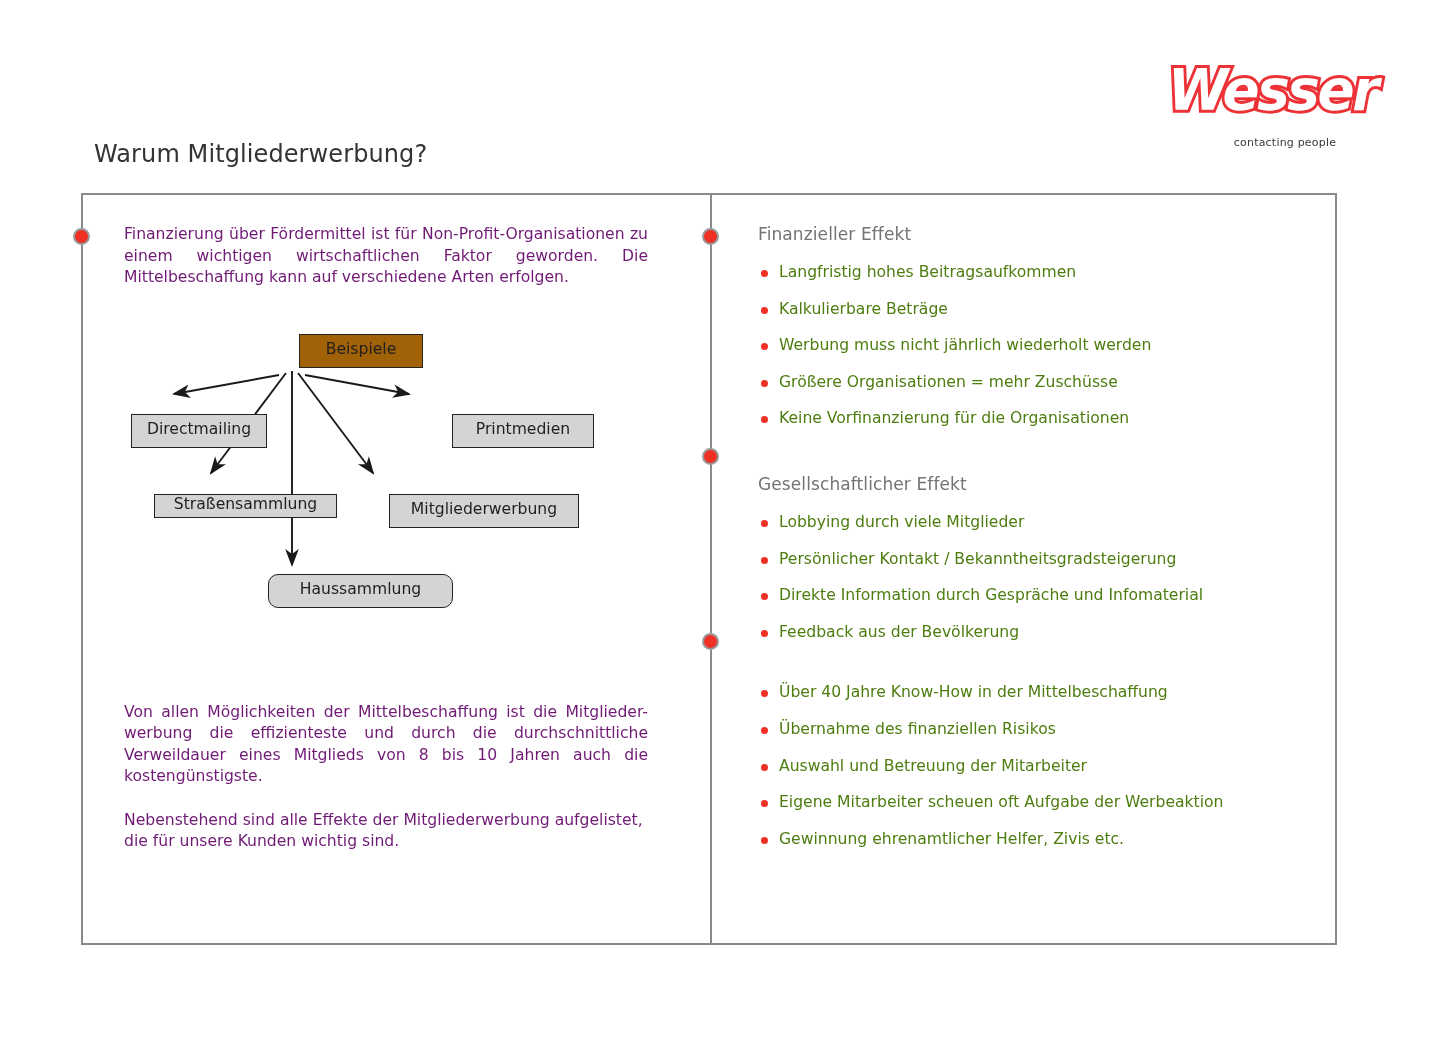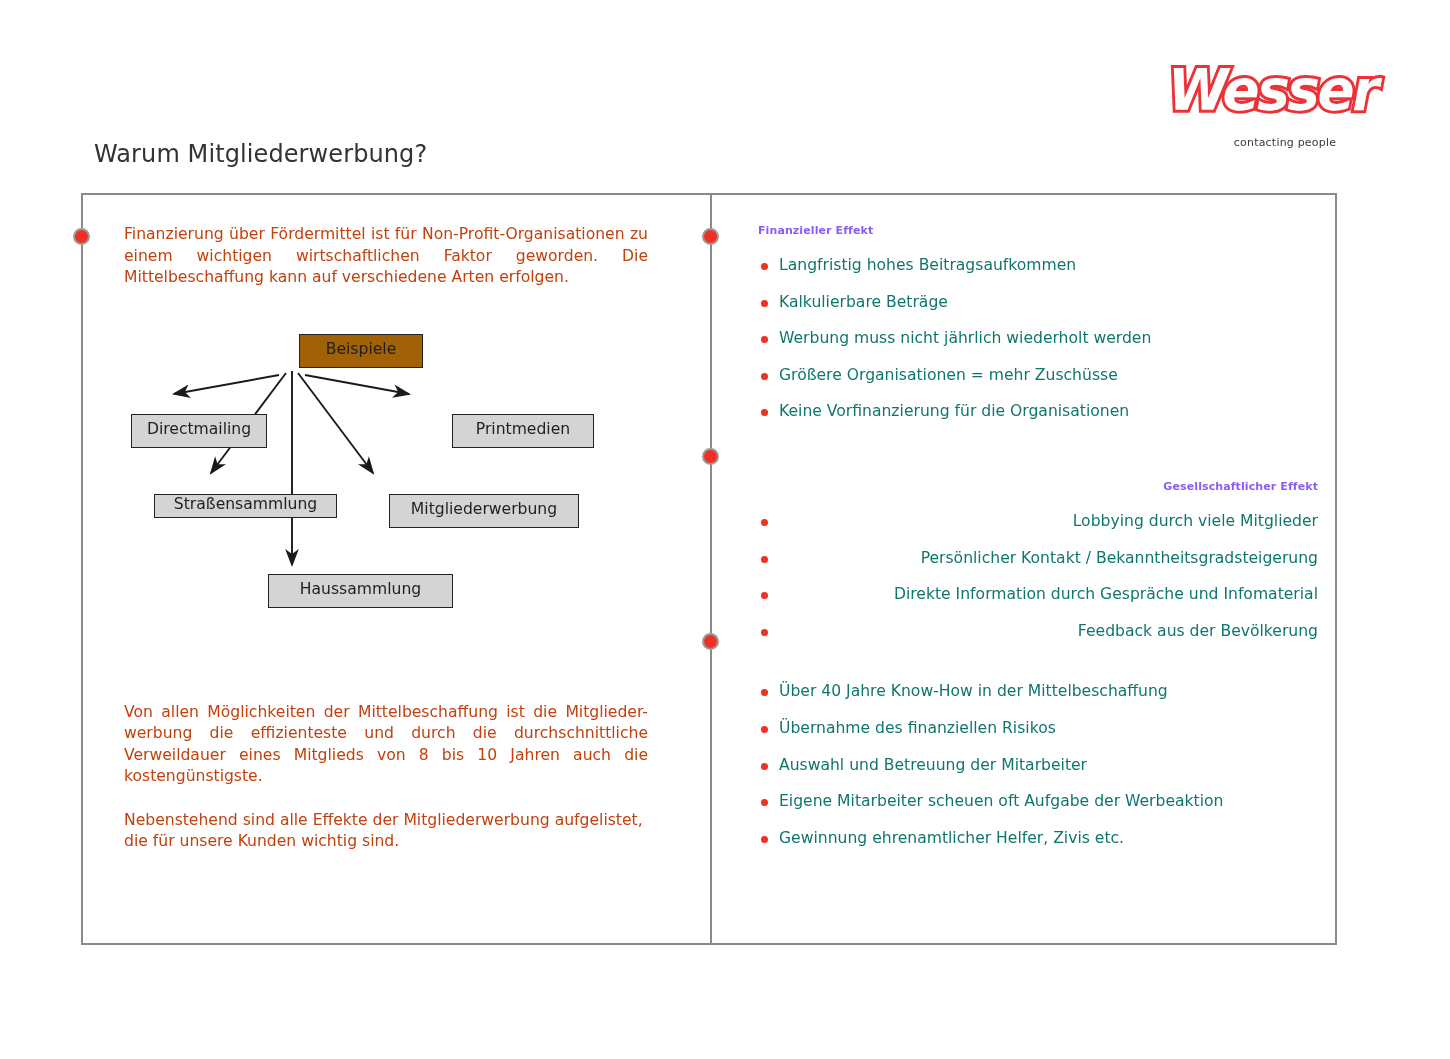--- a/index.html
+++ b/index.html
@@ -106,21 +106,21 @@
   
   #left-col {
     position: absolute;
     left: 124px;
     top: 224px;
     width: 524px;
   }
   .para {
     font-size: 15.6px;
     line-height: 21.5px;
-    color: #c2410c;
+    color: #701a75;
     text-align: justify;
   }
   .para.left-align { text-align: left; }
   #intro-paragraph { margin: 0; }
 
   
   #diagram {
     position: absolute;
     left: 81px;
     top: 193px;
@@ -143,68 +143,68 @@
     line-height: 1;
     padding-bottom: 2px;
   }
   .dbox.root { background: #a16207; }
 
   #box-beispiele        { left: 299px; top: 334px; width: 124px; height: 34px; }
   #box-directmailing    { left: 131px; top: 414px; width: 136px; height: 34px; }
   #box-printmedien      { left: 452px; top: 414px; width: 142px; height: 34px; }
   #box-strassensammlung { left: 154px; top: 494px; width: 183px; height: 24px; }
   #box-mitgliederwerbung{ left: 389px; top: 494px; width: 190px; height: 34px; }
-  #box-haussammlung     { left: 268px; top: 574px; width: 185px; height: 34px; }
+  #box-haussammlung     { left: 268px; top: 574px; width: 185px; height: 34px; border-radius: 10px; }
 
   
   #lower-paragraphs {
     position: absolute;
     left: 124px;
     top: 686px;
     width: 524px;
   }
   #lower-paragraphs .para + .para { margin-top: 22px; }
 
   
   #right-col {
     position: absolute;
     left: 758px;
     top: 224px;
     width: 560px;
   }
   .sec-heading {
-    font-size: 11px;
-    font-weight: bold;
-    color: #8b5cf6;
+    font-size: 17px;
+    font-weight: normal;
+    color: #737373;
     letter-spacing: 0.1px;
   }
   .bullet-list {
     list-style: none;
     margin: 0;
     padding: 0;
   }
   .bullet-list li {
     position: relative;
     padding-left: 21px;
     font-size: 15.6px;
-    color: #0f766e;
+    color: #4d7c0f;
     line-height: 1;
     margin-top: 21px;
   }
   .bullet-list li .bullet {
     position: absolute;
     left: 3px;
     top: 5px;
     width: 7px;
     height: 7px;
     border-radius: 50%;
     background: #ee3124;
   }
   .section { margin-bottom: 0; }
-  #section-gesellschaftlicher { margin-top: 60px; text-align: right; }
+  #section-gesellschaftlicher { margin-top: 47px; }
   #section-kunden { margin-top: 45px; }
   .section .bullet-list { margin-top: 9px; }
 </style>
 </head>
 <body>
 
 <div id="logo">
   <div class="wordmark">Wesser</div>
   <div class="tagline">contacting people</div>
 </div>

